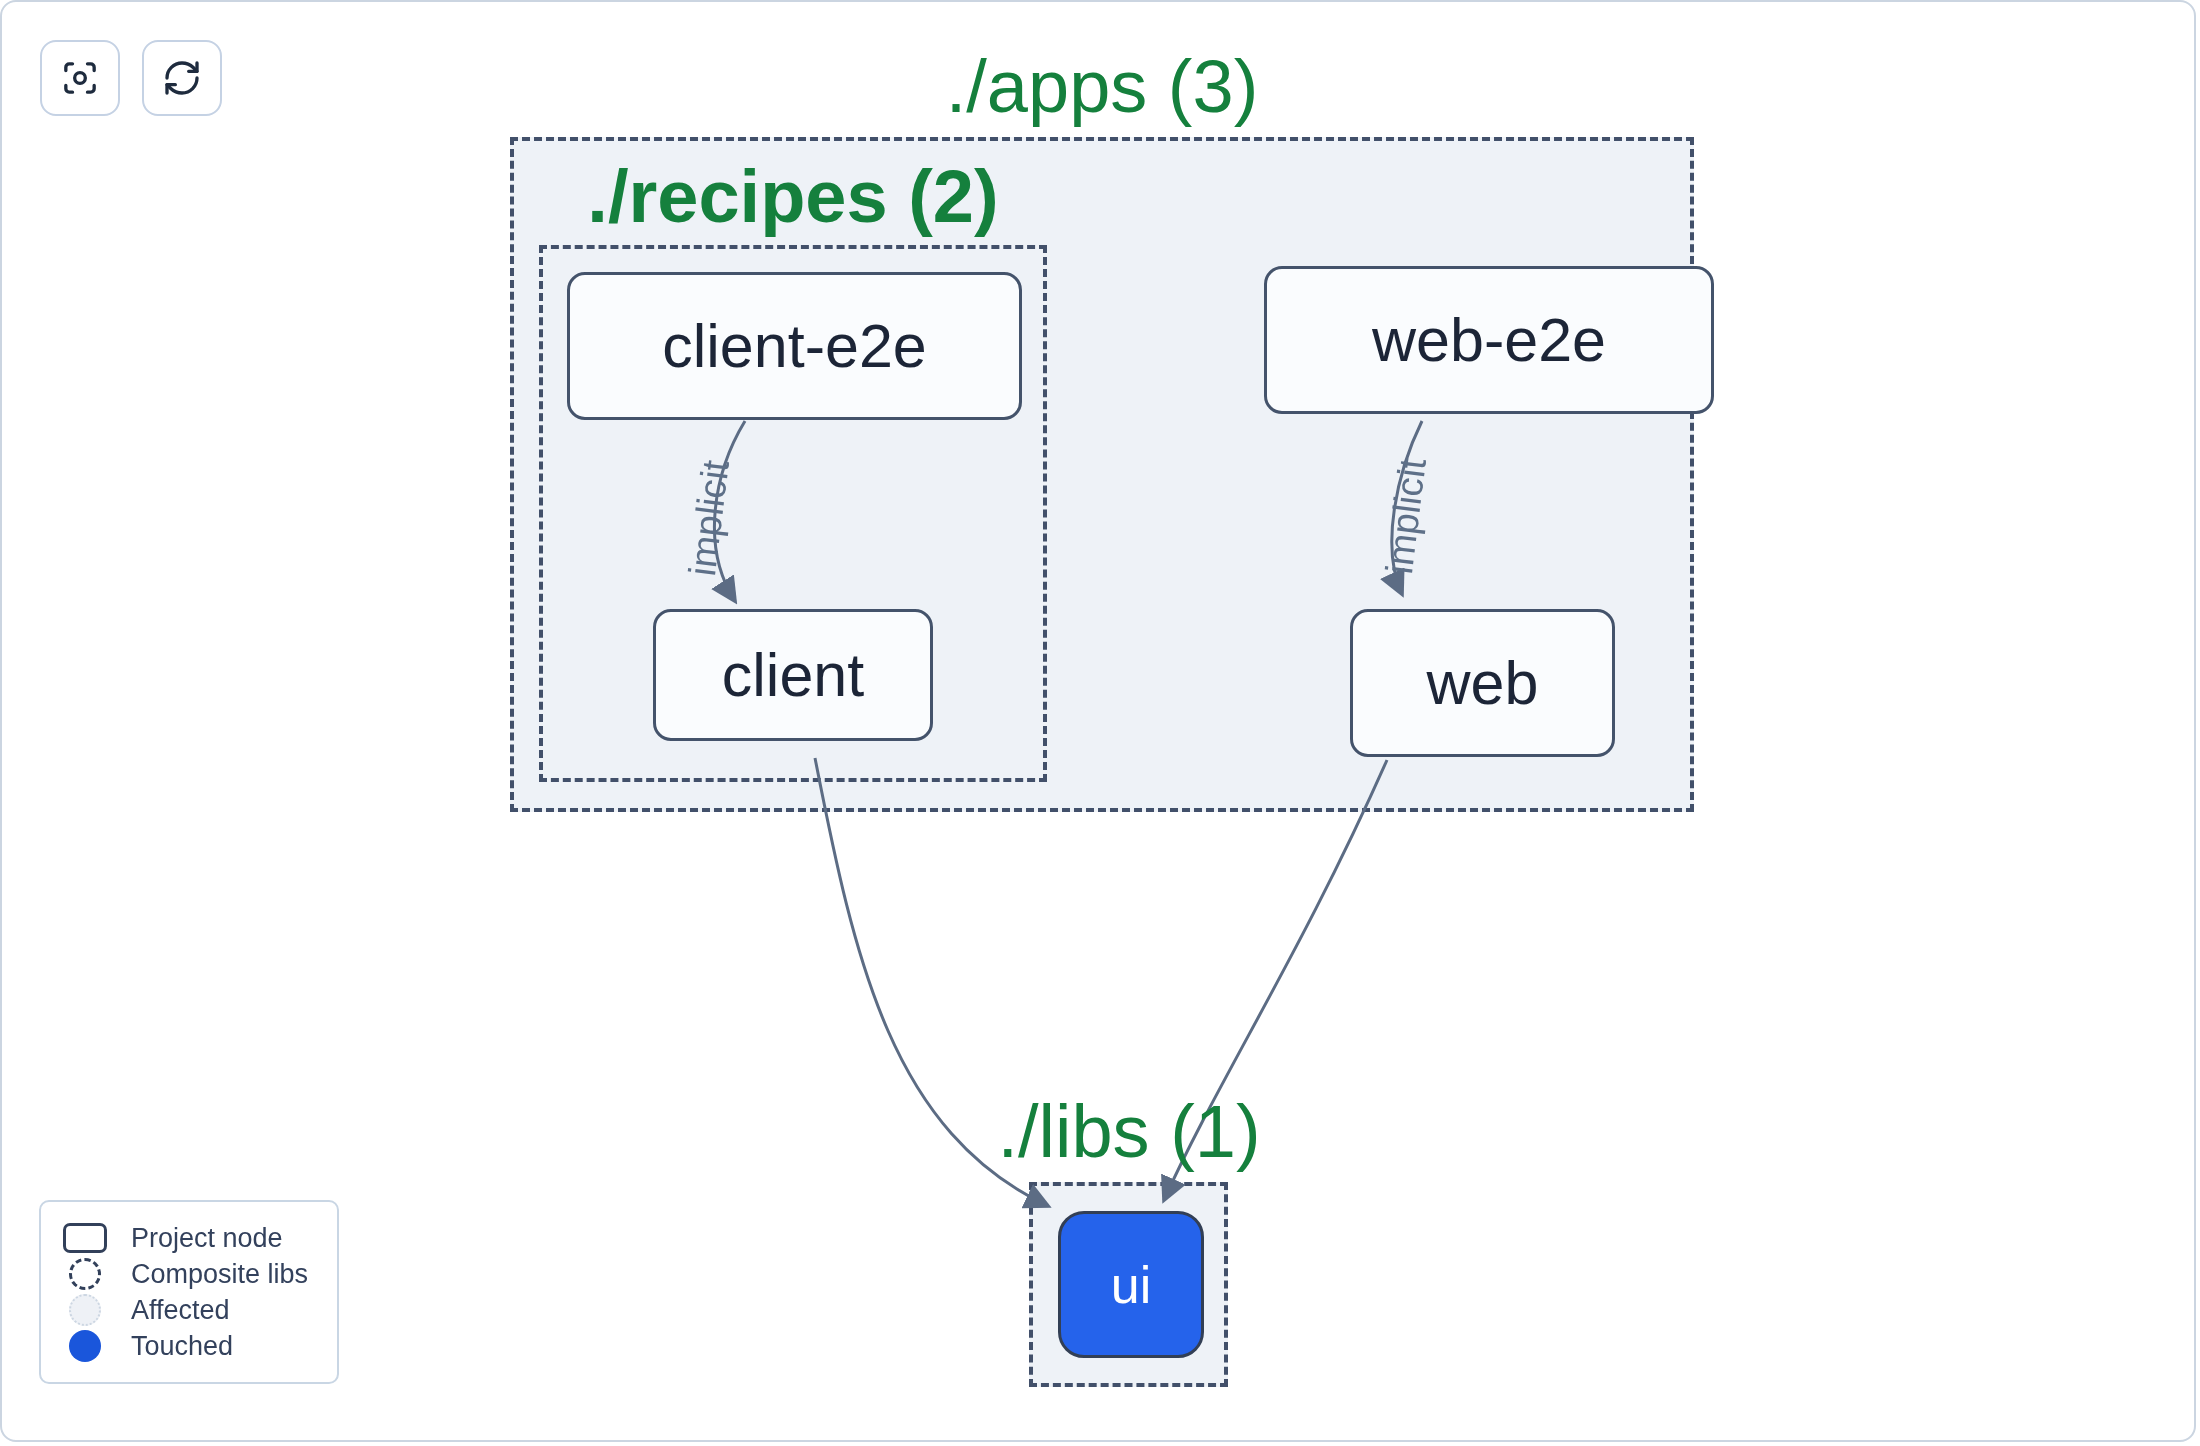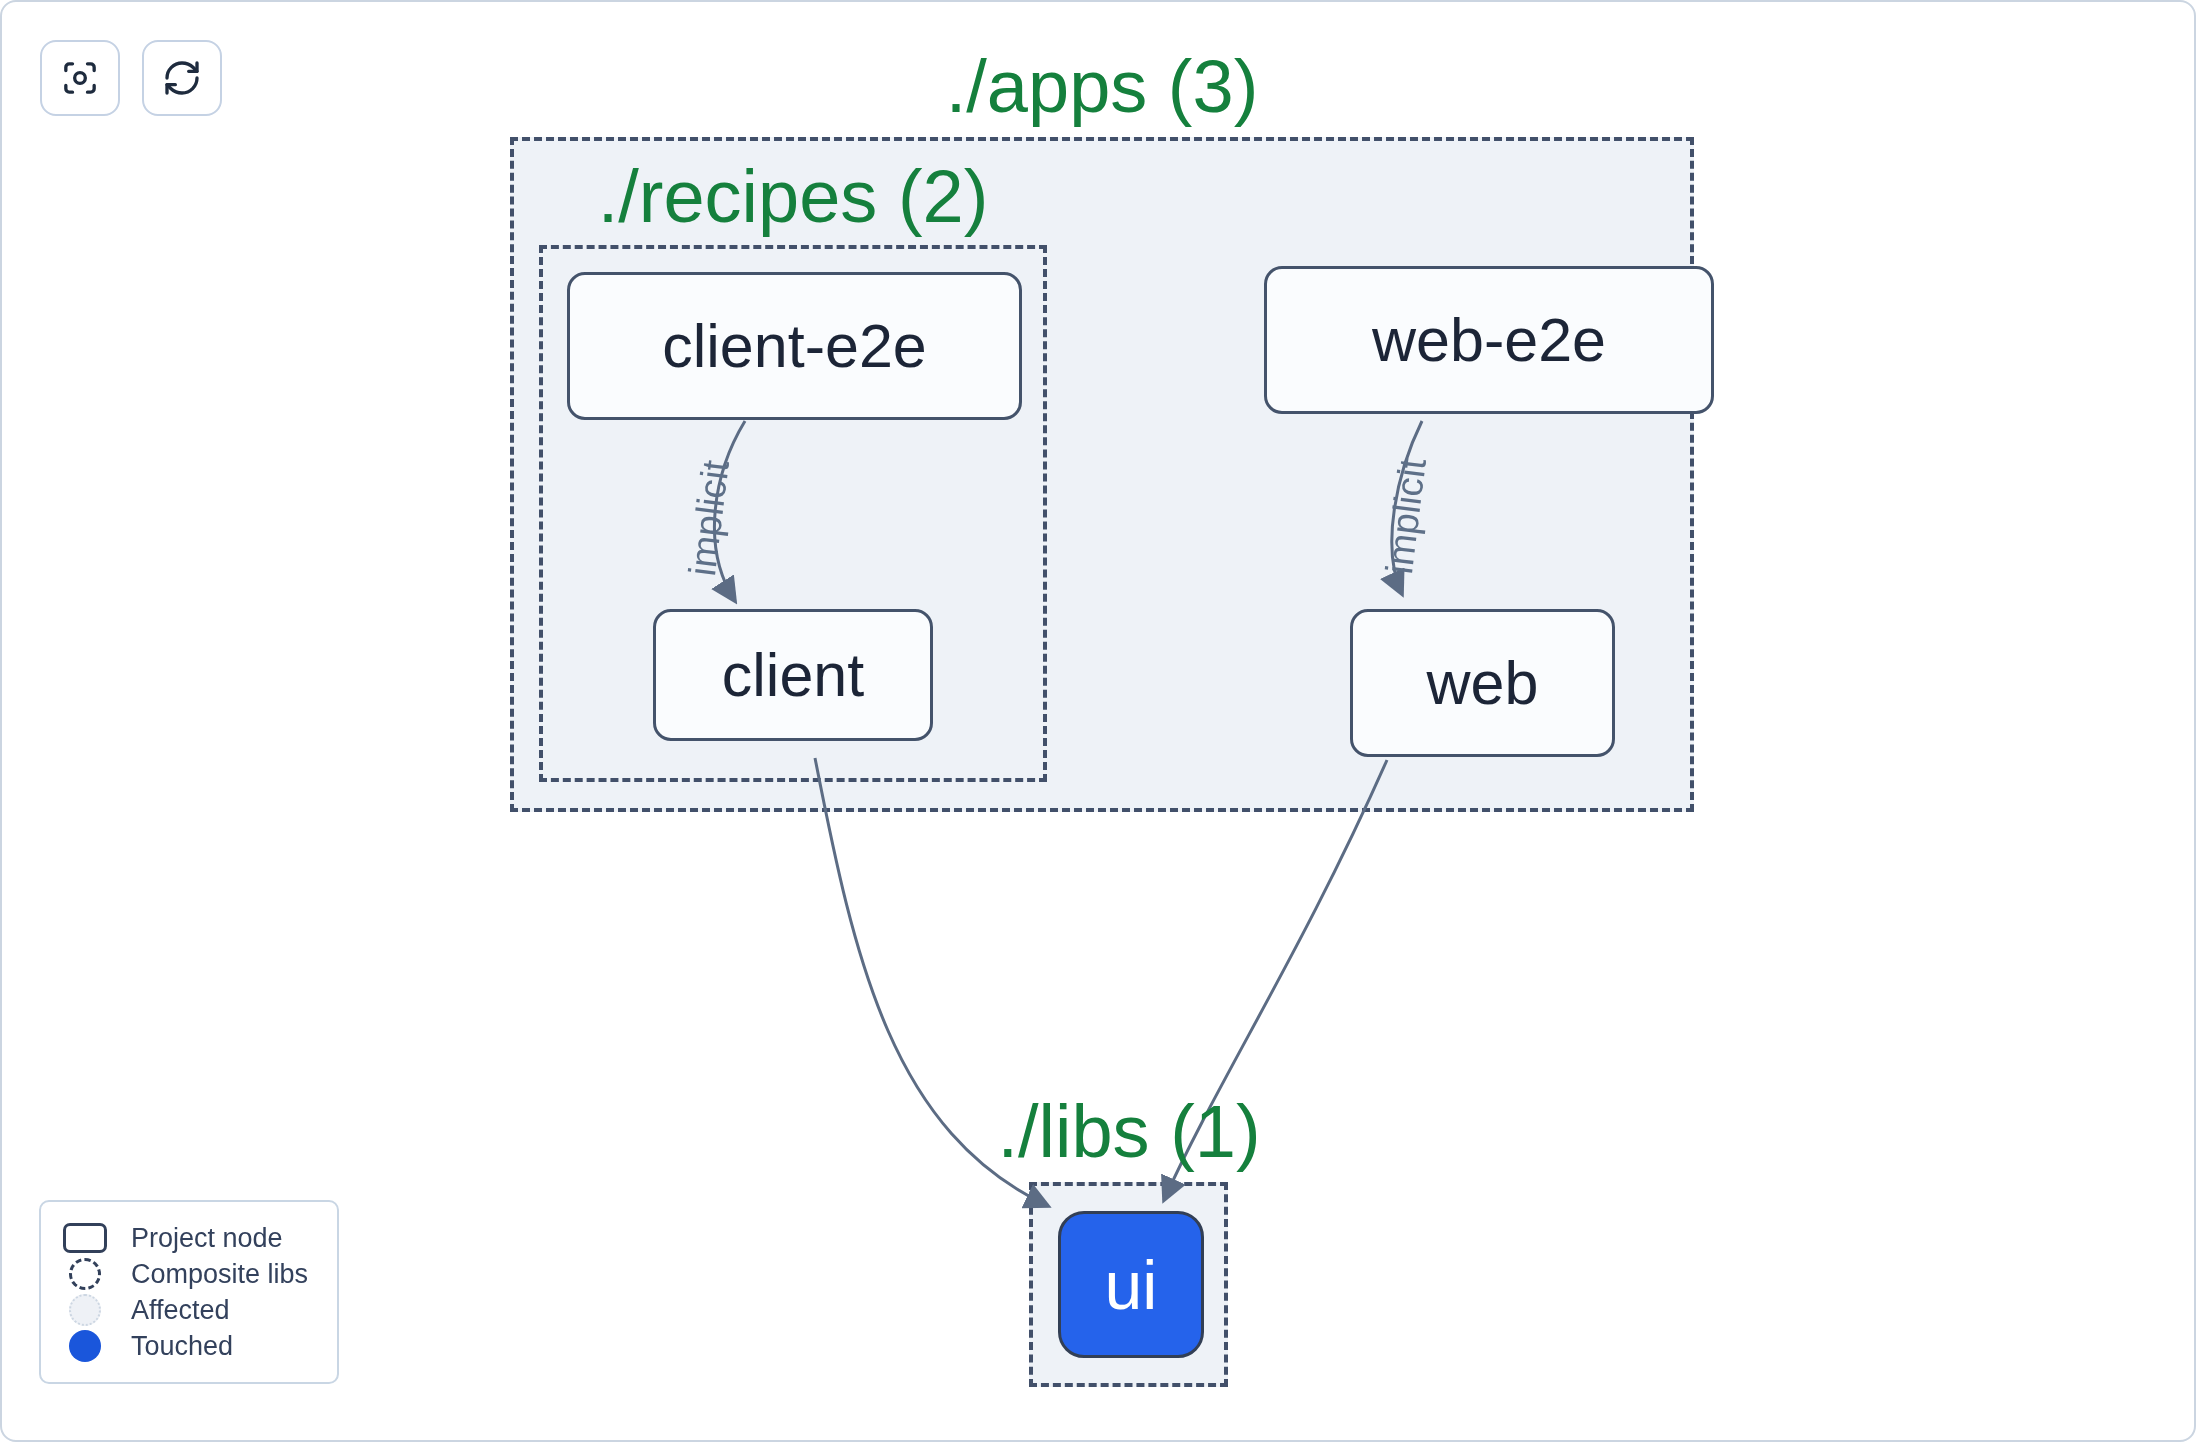--- a/index.html
+++ b/index.html
@@ -29,21 +29,21 @@
     position:absolute;width:124px;height:44px;display:flex;align-items:center;justify-content:center;
     color:#5e7088;font-size:38px;white-space:nowrap;z-index:5;
     transform:rotate(-83deg);transform-origin:center center;
   }
   
   .node{
     position:absolute;display:flex;align-items:center;justify-content:center;
     background:#fafcfe;border:3px solid #44536b;border-radius:18px;
     color:#1c2537;font-size:61px;box-sizing:border-box;z-index:10;
   }
-  .node.touched{background:#2563eb;border-color:#323f55;color:#ffffff;border-radius:26px;font-size:68px;}
+  .node.touched{background:#2563eb;border-color:#323f55;color:#ffffff;border-radius:26px;font-size:52px;}
   
   .legend{
     position:absolute;left:37px;top:1198px;width:300px;background:#ffffff;
     border:2px solid #c9d6e4;border-radius:10px;box-sizing:border-box;
     padding:18px 16px;display:flex;flex-direction:column;z-index:30;
   }
   .legend-row{display:flex;align-items:center;gap:18px;height:36px;}
   .legend-swatch{width:56px;display:flex;align-items:center;justify-content:center;flex:0 0 56px;}
   .sw-project{width:44px;height:30px;border:3px solid #32405a;border-radius:7px;background:#ffffff;box-sizing:border-box;}
   .sw-composite{width:32px;height:32px;border:3px dashed #32405a;border-radius:50%;background:#ffffff;box-sizing:border-box;}
@@ -95,21 +95,21 @@
       <path d="M 1420 419 C 1395 470, 1378 545, 1400 592" marker-end="url(#arrow)"></path>
       <path d="M 813 756 C 853 960, 890 1130, 1046 1204" marker-end="url(#arrow)"></path>
       <path d="M 1385 758 C 1300 950, 1215 1080, 1162 1198" marker-end="url(#arrow)"></path>
     </g>
   </svg>
 
   <div class="edge-label" style="left:645px;top:494px;">implicit</div>
   <div class="edge-label" style="left:1342px;top:492px;">implicit</div>
 
   <div class="group-title" style="left:508px;top:40px;width:1184px;">./apps (3)</div>
-  <div class="group-title" style="left:537px;top:150px;width:508px;">./recipes (2)</div>
+  <div class="group-title" style="left:537px;top:150px;width:508px;font-weight:bold;">./recipes (2)</div>
   <div class="group-title" style="left:977px;top:1085px;width:300px;">./libs (1)</div>
 
   <div class="node" style="left:565px;top:270px;width:455px;height:148px;">client-e2e</div>
   <div class="node" style="left:1262px;top:264px;width:450px;height:148px;">web-e2e</div>
   <div class="node" style="left:651px;top:607px;width:280px;height:132px;">client</div>
   <div class="node" style="left:1348px;top:607px;width:265px;height:148px;">web</div>
   <div class="node touched" style="left:1056px;top:1209px;width:146px;height:147px;">ui</div>
 
   <div class="legend">
     <div class="legend-row">

